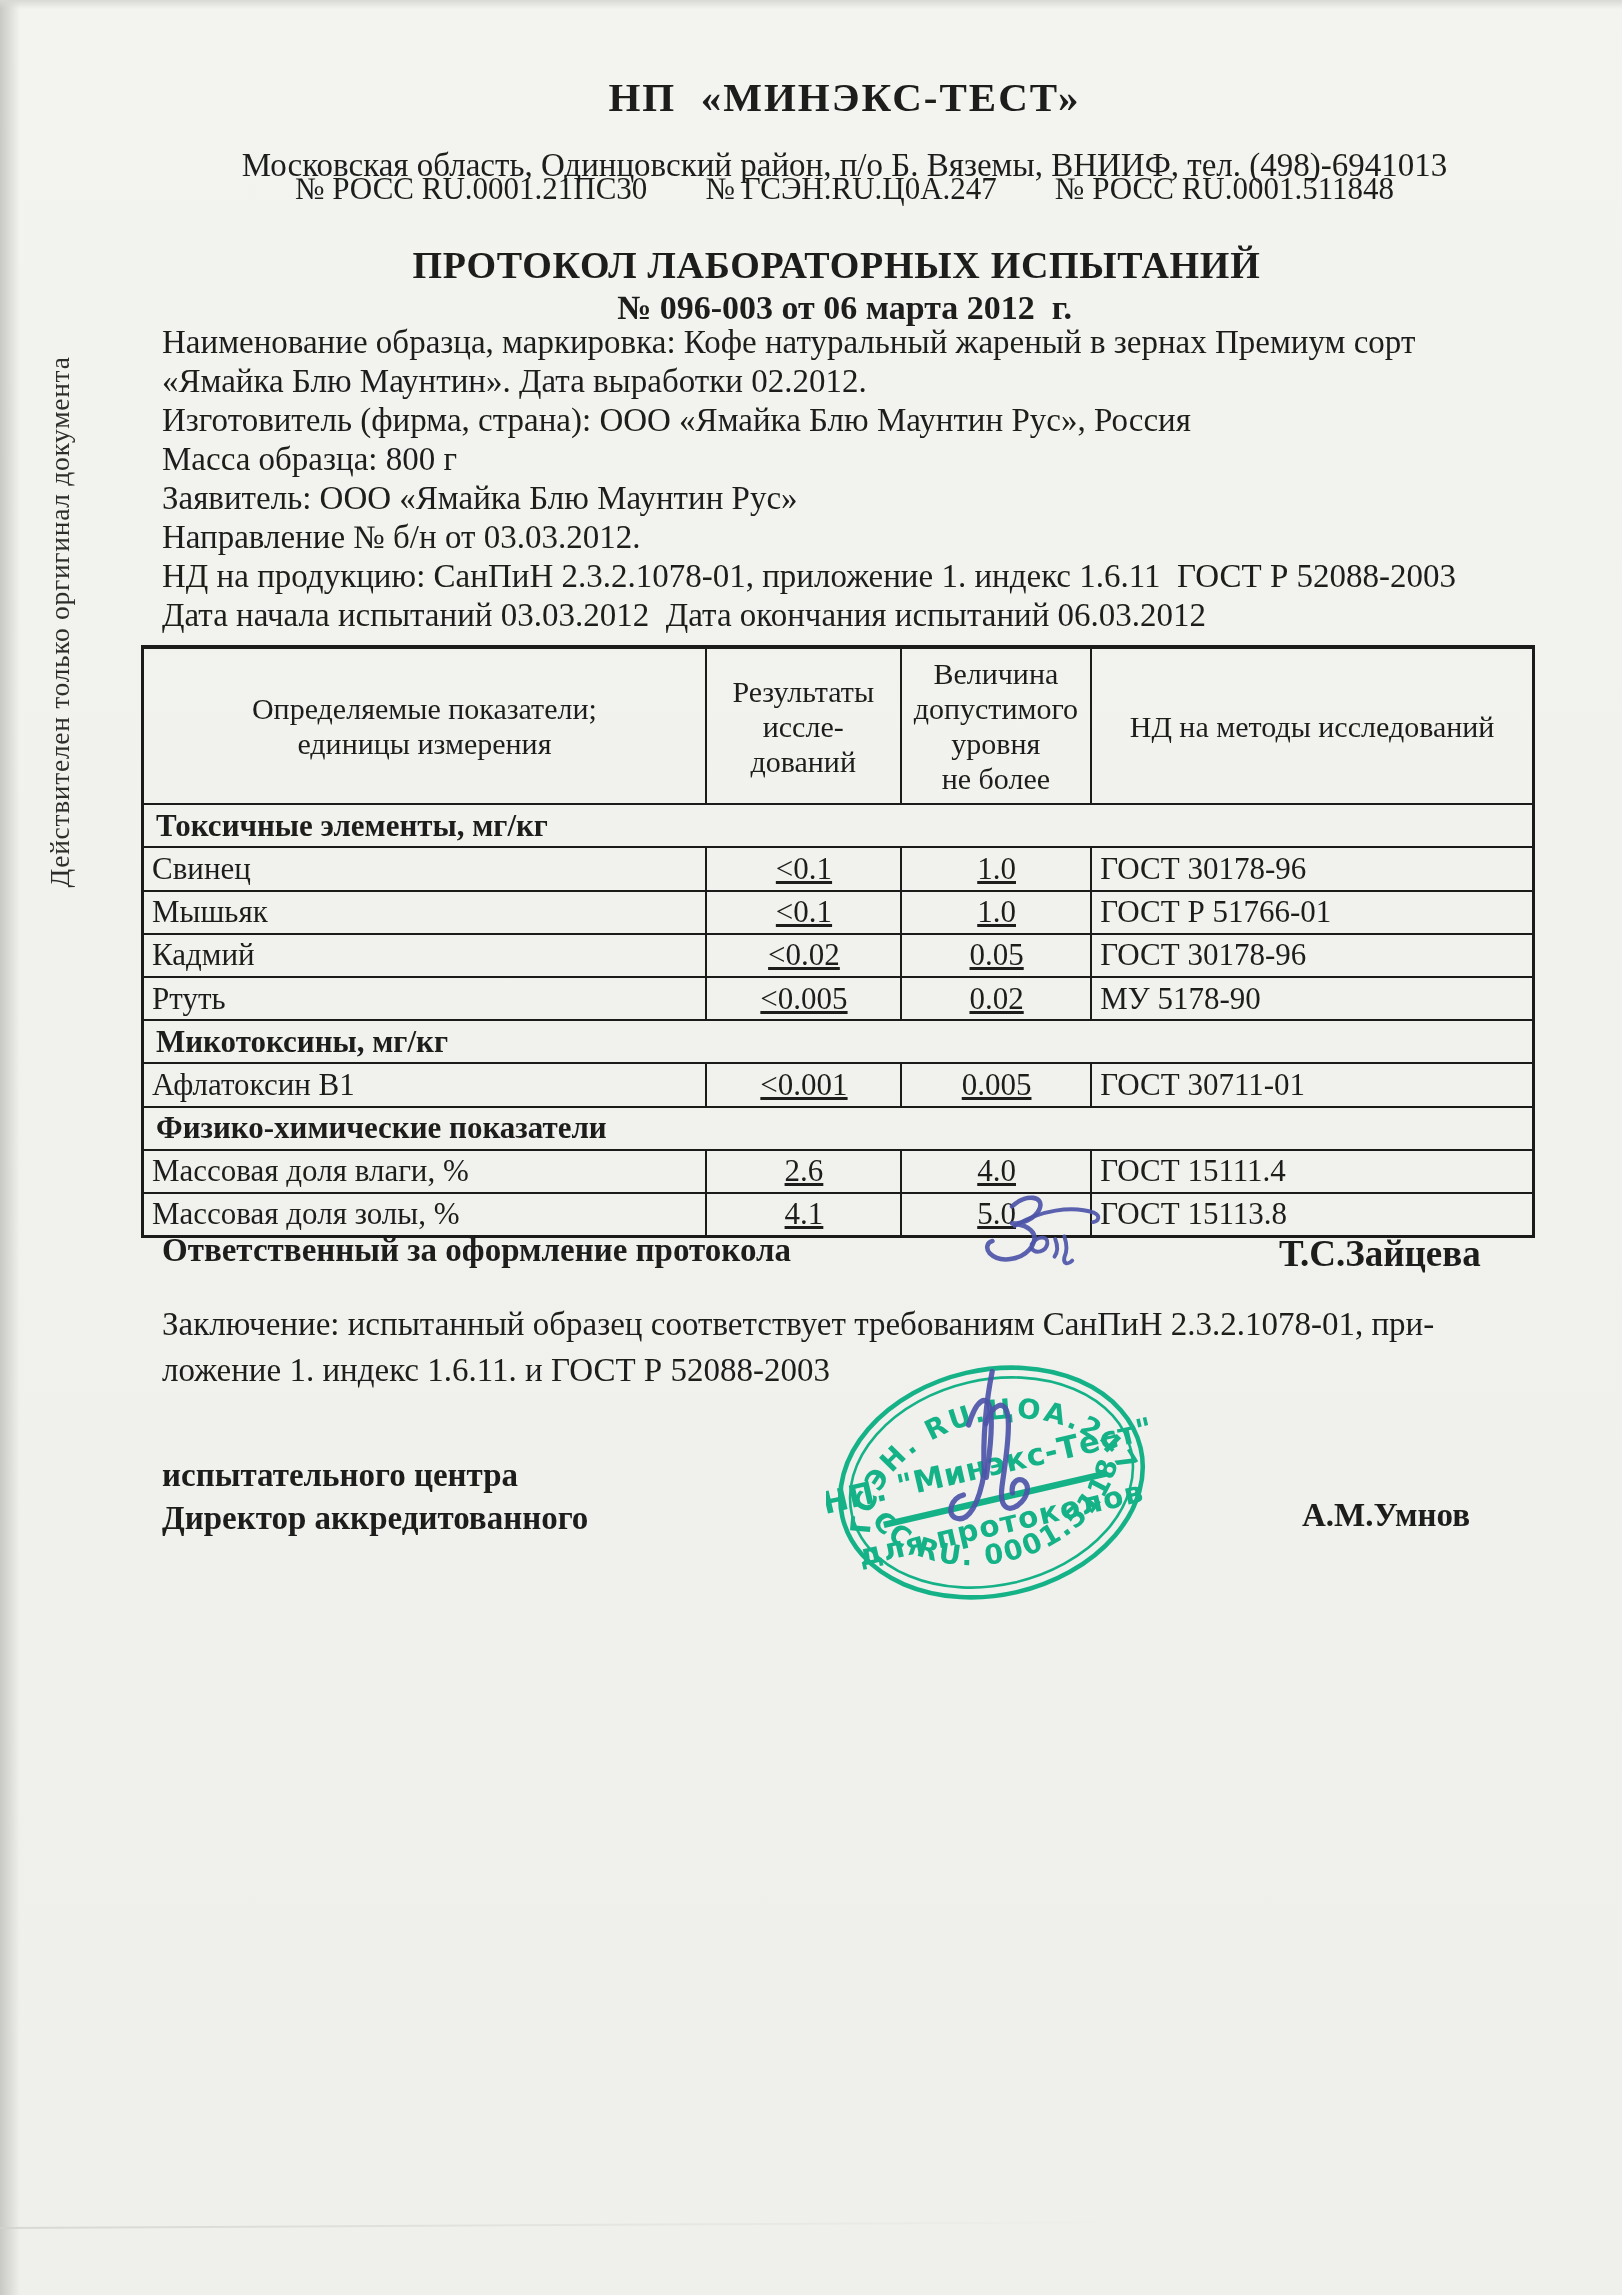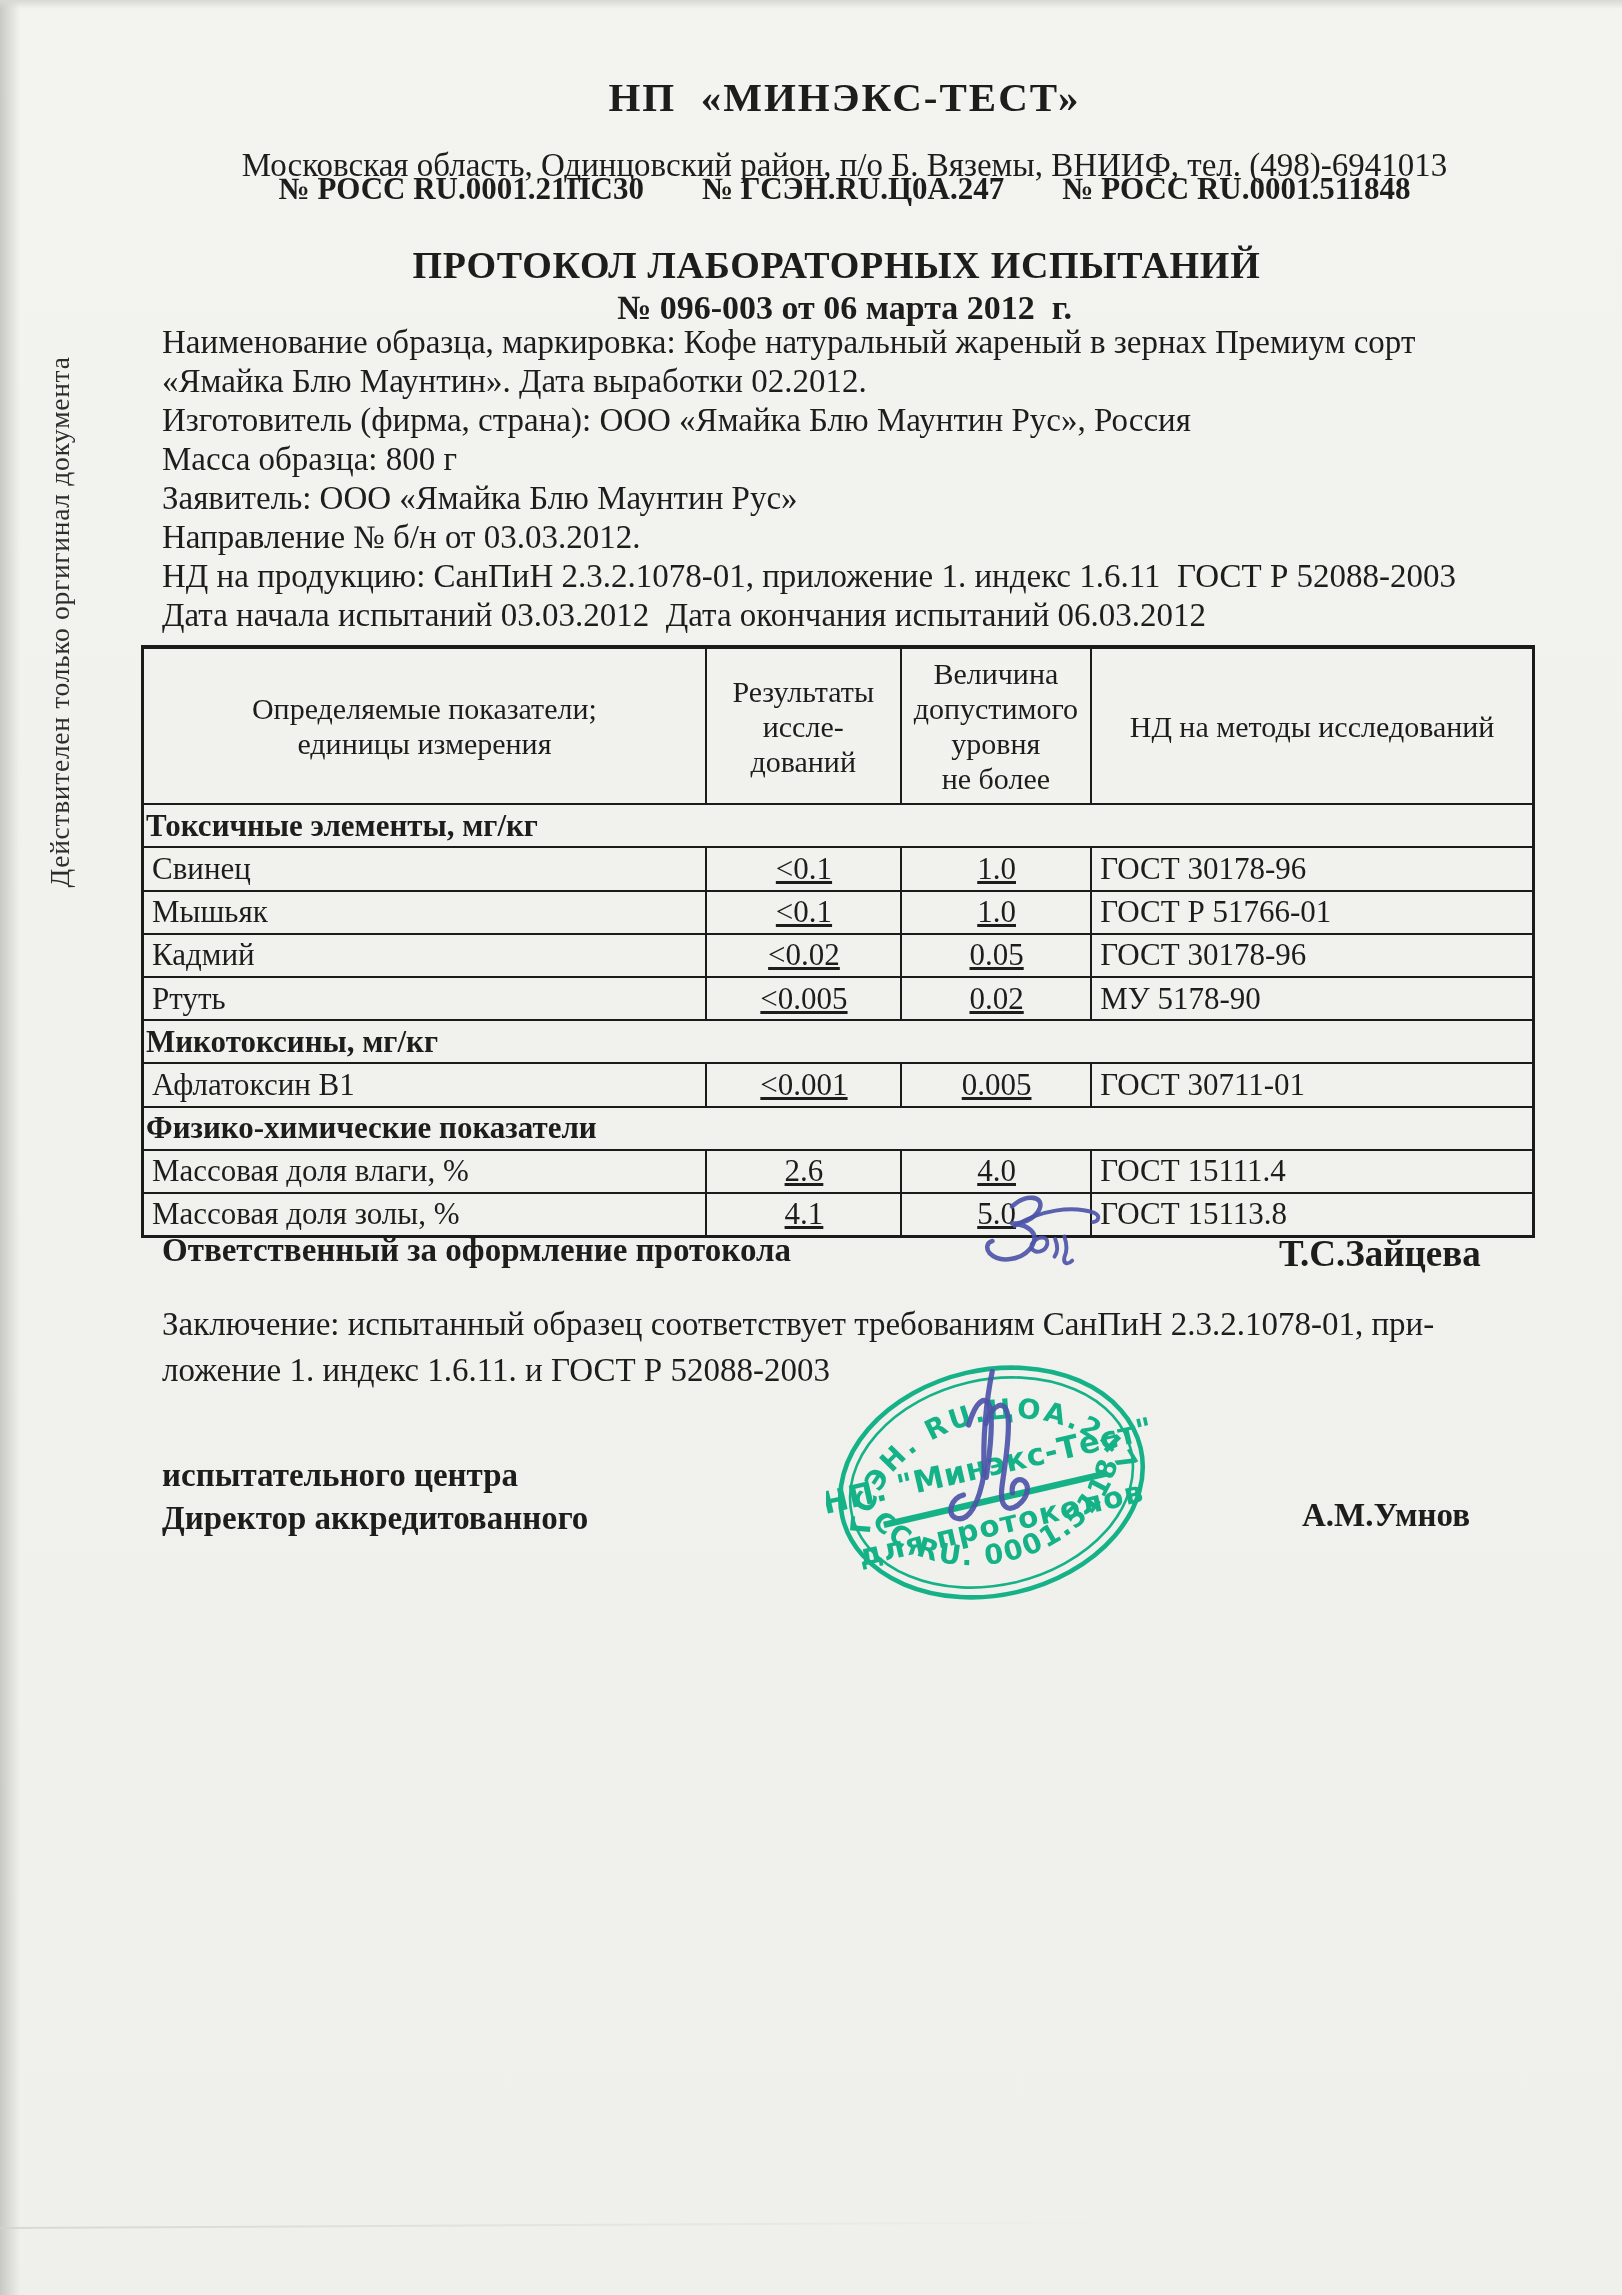--- a/index.html
+++ b/index.html
@@ -24,39 +24,39 @@
   
   .side-note-anchor{position:absolute;left:60px;top:622px;width:0;height:0;}
   .side-note{position:absolute;transform:translate(-50%,-50%) rotate(-90deg);
     white-space:nowrap;font-size:27.5px;color:#2d2d2b;letter-spacing:0.7px;}
   
   .head-wrap{position:absolute;left:151px;top:0;width:1387px;text-align:center;}
   .org-name{position:absolute;left:0;top:73px;width:100%;
     font-size:41px;font-weight:bold;letter-spacing:2px;}
   .org-address{position:absolute;left:0;top:147px;width:100%;font-size:33px;}
   .org-certs{position:absolute;left:0;top:171px;width:100%;
-    display:flex;justify-content:center;gap:58px;font-size:31px;font-weight:bold;}
+    display:flex;justify-content:center;gap:58px;font-size:31px;font-weight:normal;}
   .doc-title{position:absolute;left:143px;top:243px;width:1387px;text-align:center;
     font-size:38px;font-weight:bold;letter-spacing:0.7px;}
   .doc-subtitle{position:absolute;left:151px;top:289px;width:1387px;text-align:center;
     font-size:34px;font-weight:bold;}
   
   .details{position:absolute;left:162px;top:323px;width:1381px;font-size:33px;line-height:39px;}
   .detail-line{height:39px;}
   
   table.results{
     position:absolute;left:141px;top:645px;width:1394px;
     border-collapse:collapse;table-layout:fixed;
     font-size:31px;
   }
   table.results,table.results td{border:2px solid #1b1b19;}
   table.results{border-width:4.6px 3.3px 3.9px 3.3px;border-style:solid;}
   table.results td{padding:2.6px 6.5px;vertical-align:middle;}
   tr.hdr td{height:149px;text-align:center;font-size:30px;line-height:35px;}
-  tr.section td{font-weight:bold;height:34px;padding-left:2px;border-top-width:2.6px;border-bottom-width:2.6px;}
+  tr.section td{font-weight:bold;height:34px;padding-left:12px;border-top-width:2.6px;border-bottom-width:2.6px;}
   tr.data td{height:34px;border-top-width:2.6px;border-bottom-width:2.6px;padding-left:8px;}
   td.c-name{padding-left:14.4px;}
   td.c-val{text-align:center;text-decoration:underline;}
   td.c-nd{padding-left:18.3px;}
   
   .resp-label{position:absolute;left:162px;top:1232px;font-size:33px;font-weight:bold;}
   .resp-name{position:absolute;left:1279px;top:1232px;font-size:37px;font-weight:bold;}
   .sig1{position:absolute;left:949px;top:1192px;}
   .conclusion{position:absolute;left:162px;top:1301px;width:1381px;font-size:33px;line-height:46px;}
   .dir-label{position:absolute;left:162px;top:1454px;font-size:33px;font-weight:bold;line-height:43px;}

